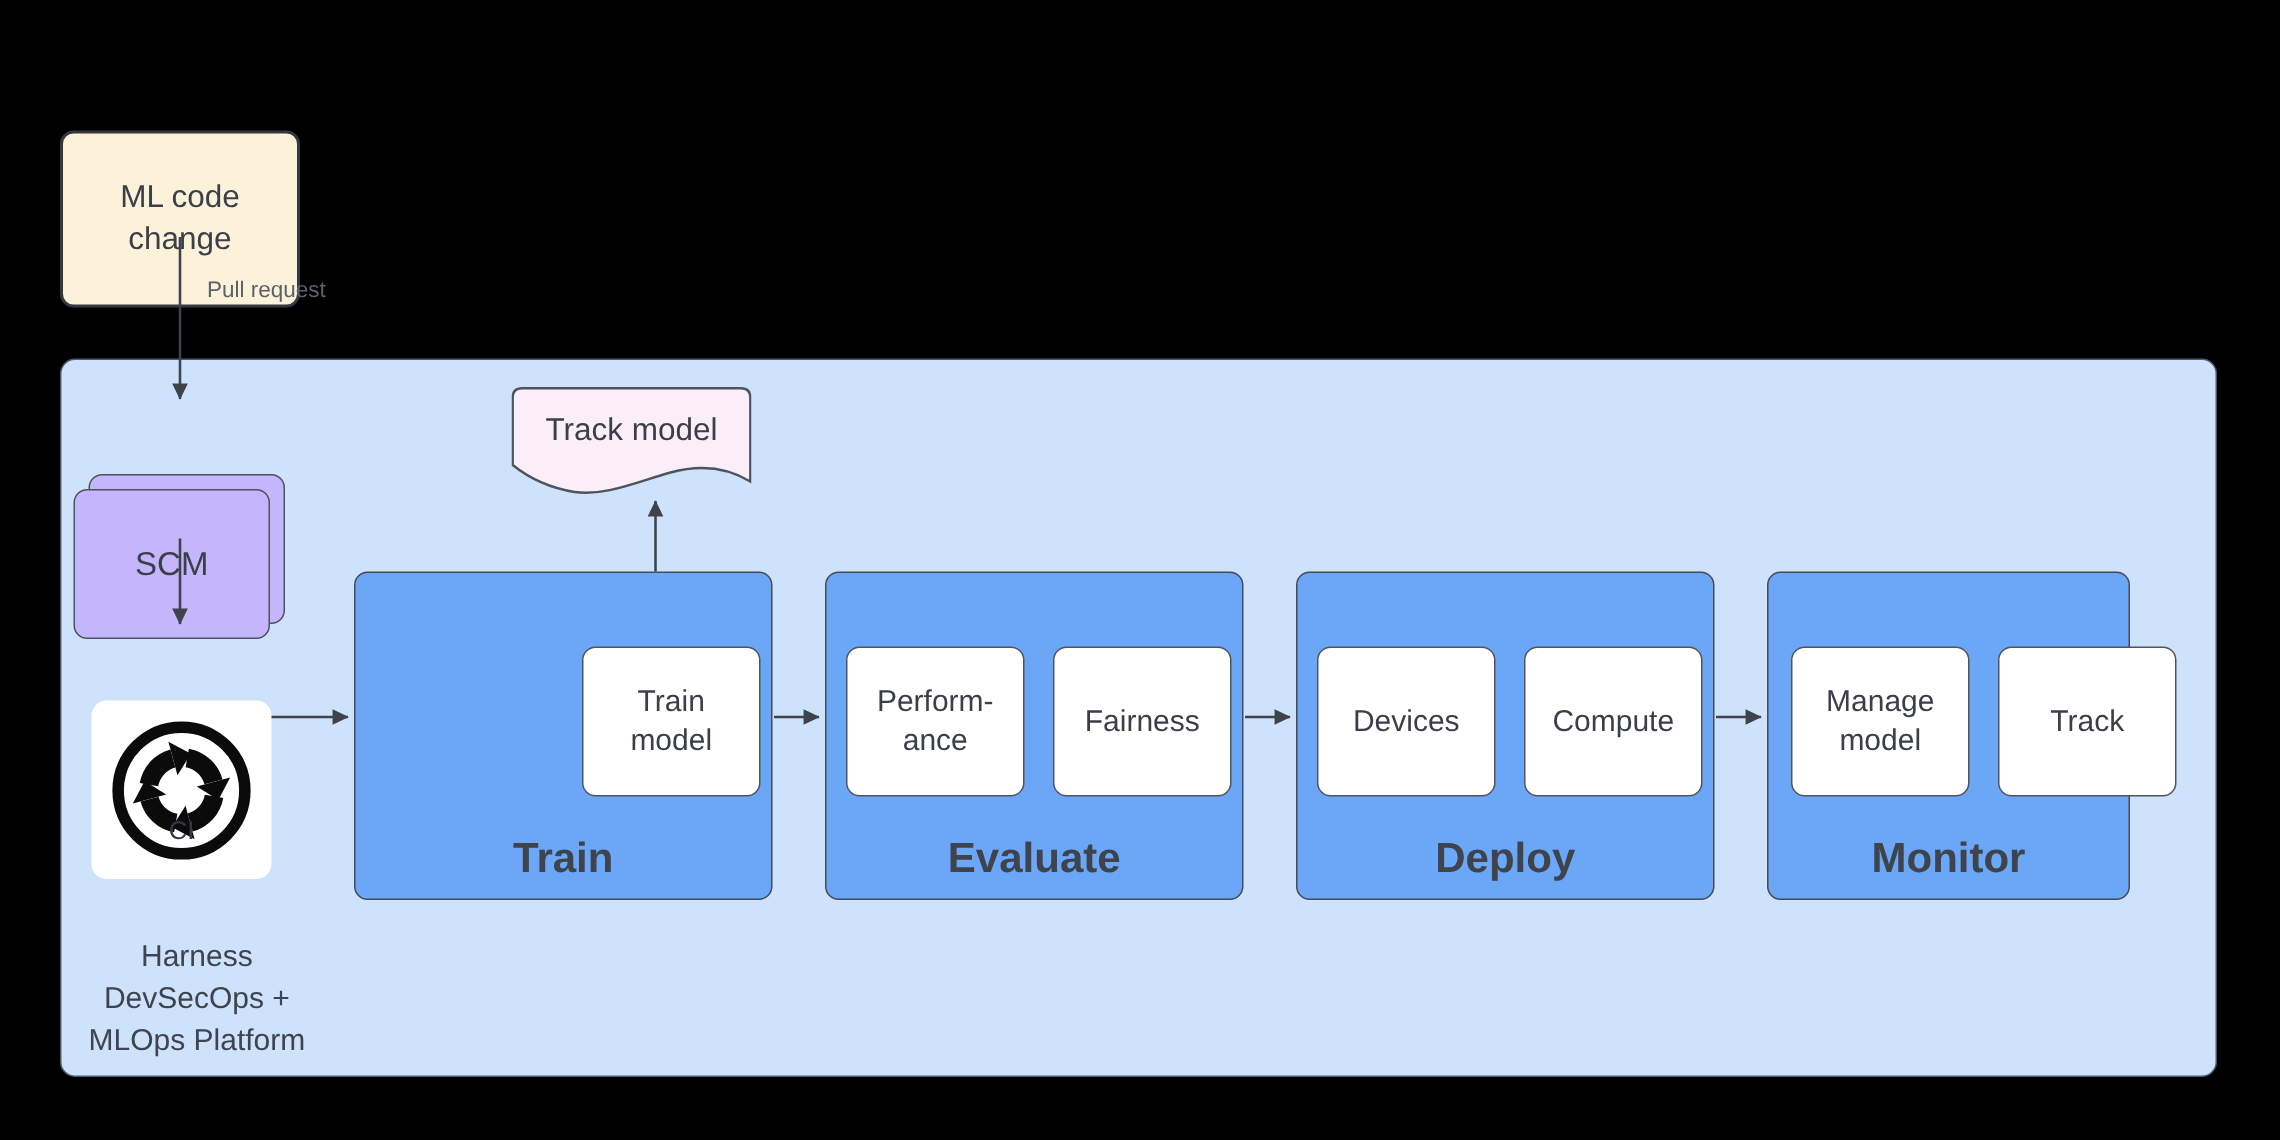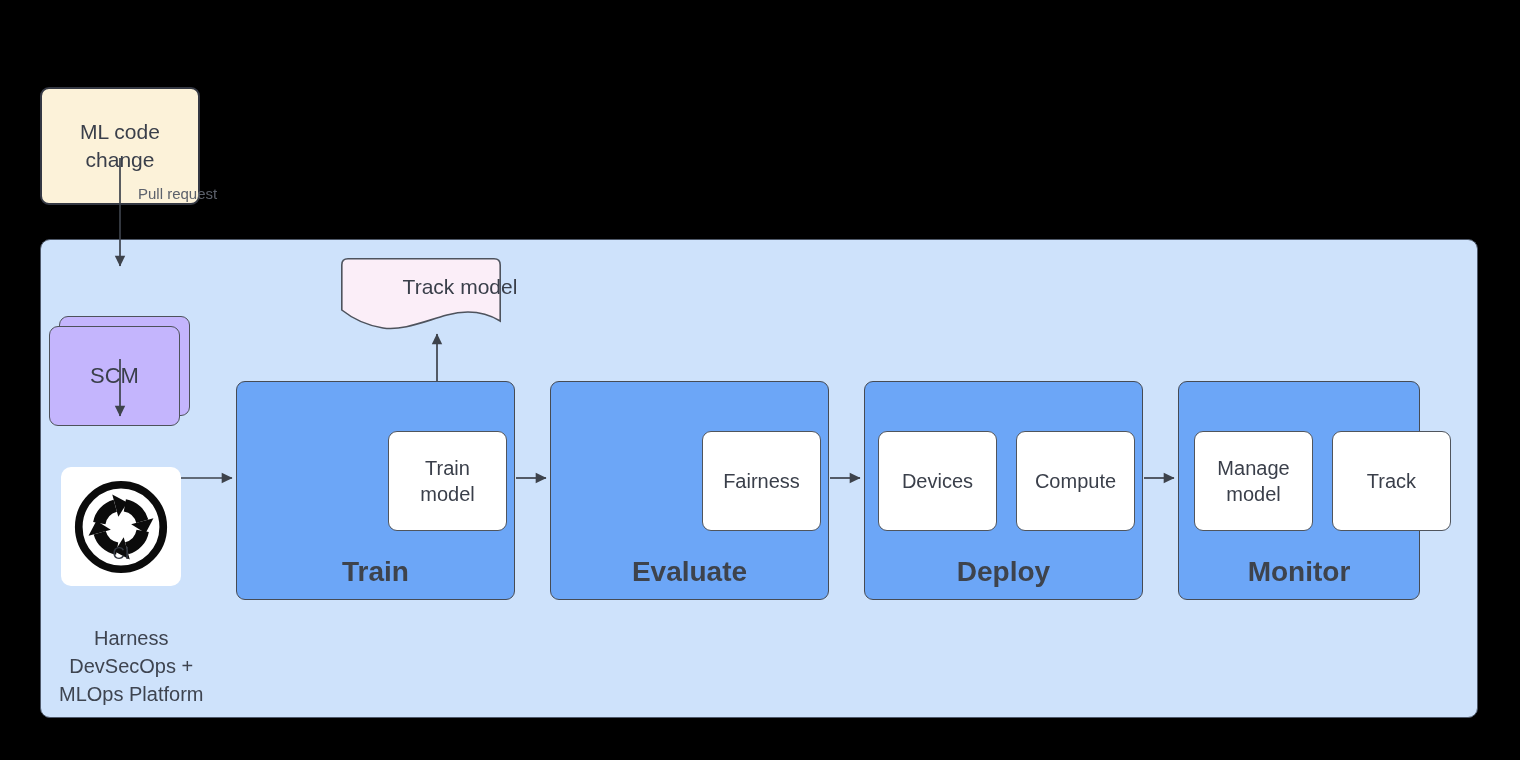--- a/index.html
+++ b/index.html
@@ -42,21 +42,21 @@
   .scm-back  { left:59px; top:269px; }
   .scm-front { left:49px; top:279px; font-size:22px; color:#3A3F4A; }
   
   .ci-box { left:61px; top:420px; width:120px; height:119px; background:#FFFFFF; border-radius:10px; }
   .ci-label { position:absolute; left:61px; top:544px; width:120px; text-align:center; font-size:17px; color:#343943; }
   
   .doc-wrap { position:absolute; left:341px; top:258px; width:160px; height:76px; }
   .doc-text {
     position:absolute; left:0; top:8px; width:160px; height:42px;
     display:flex; align-items:center; justify-content:center;
-    font-size:21px; color:#3A3F4A;padding-left:39px;
+    font-size:21px; color:#3A3F4A;
   }
   
   .stage {
     position:absolute; top:381px; width:279px; height:219px;
     box-sizing:border-box; background:#6CA6F7;
     border:1.5px solid #464B54; border-radius:9px;
   }
   .stage-item {
     position:absolute; top:49px; width:119px; height:100px;
     box-sizing:border-box; background:#FFFFFF;
@@ -134,20 +134,24 @@
 
   <div class="stage" id="stage-train">
     <div class="stage-item item-b">
       <span>Train
 model</span>
     </div>
     <div class="stage-label">Train</div>
   </div>
 
   <div class="stage" id="stage-evaluate">
+    <div class="stage-item item-a">
+      <span>Perform-
+ance</span>
+    </div>
     <div class="stage-item item-b">
       <span>Fairness</span>
     </div>
     <div class="stage-label">Evaluate</div>
   </div>
 
   <div class="stage" id="stage-deploy">
     <div class="stage-item item-a">
       <span>Devices</span>
     </div>

